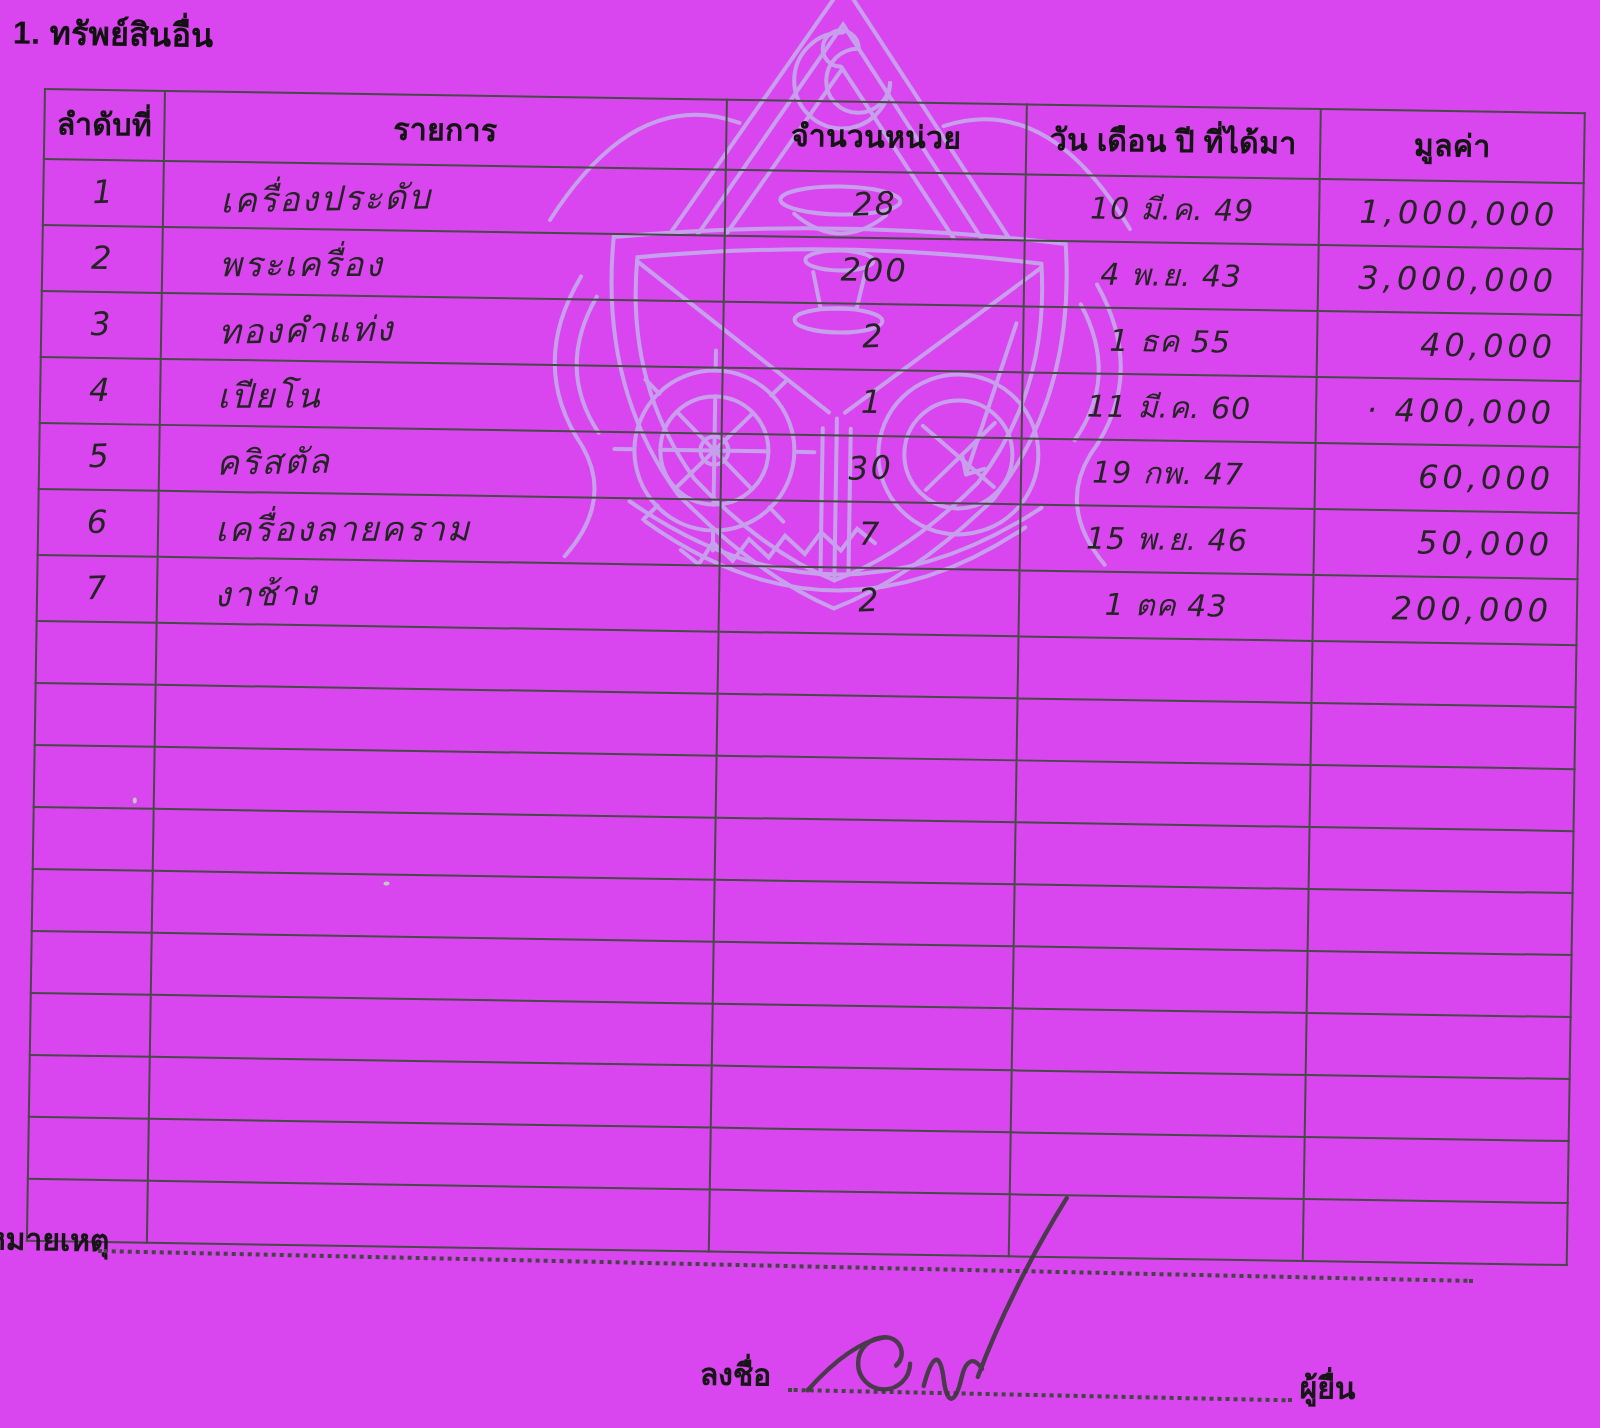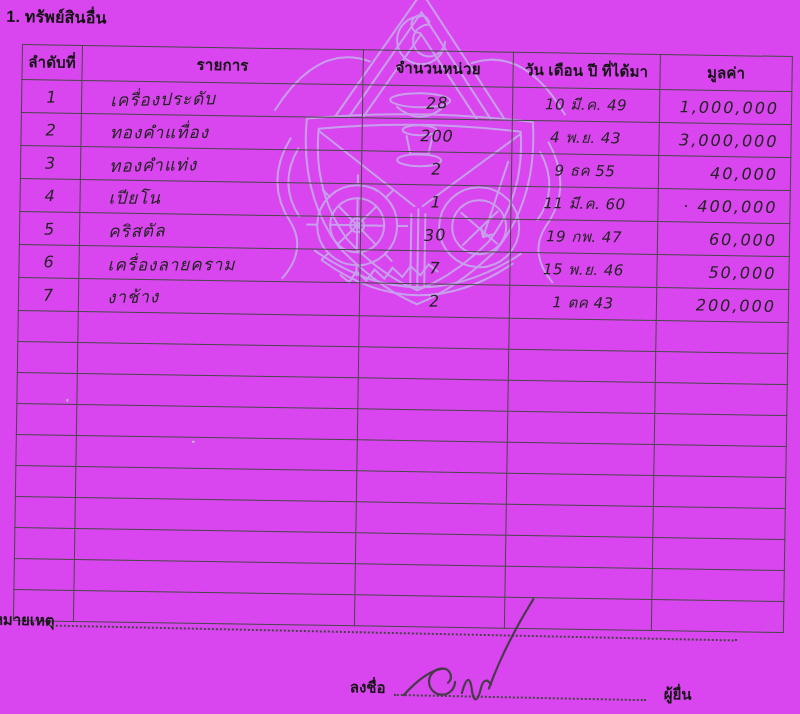--- a/index.html
+++ b/index.html
@@ -61,21 +61,21 @@
   .note-label{position:absolute;left:0;top:0;white-space:nowrap;}
   .note-dots{
     position:absolute;left:56px;top:-8px;width:688px;height:24px;
     border-bottom:2px dotted #454545;transform:rotate(0.35deg);transform-origin:left bottom;
   }
   .sign-label{position:absolute;left:360px;top:670px;z-index:1;font-size:15px;font-weight:600;white-space:nowrap;}
   .sign-dots{
     position:absolute;left:404px;top:662px;width:252px;height:26px;z-index:1;
     border-bottom:2px dotted #454545;transform:rotate(0.3deg);transform-origin:left bottom;
   }
-  .signer-label{position:absolute;left:674px;top:672px;z-index:1;font-size:15px;font-weight:600;white-space:nowrap;}
+  .signer-label{position:absolute;left:660px;top:672px;z-index:1;font-size:15px;font-weight:600;white-space:nowrap;}
   .signature{position:absolute;left:402px;top:583px;width:180px;height:122px;z-index:3;}
 
   .speck{position:absolute;border-radius:50%;background:#c4c4c4;z-index:0;}
 </style>
 </head>
 <body>
 
 <div class="paper">
   <div class="skew">
 
@@ -147,30 +147,30 @@
       <tbody id="rows">
           <tr class="body-row">
     <td class="c-idx"><span class="hw hw-num">1</span></td>
     <td class="c-item"><span class="hw hw-item">เครื่องประดับ</span></td>
     <td class="c-qty"><span class="hw hw-num">28</span></td>
     <td class="c-date"><span class="hw hw-date">10 มี.ค. 49</span></td>
     <td class="c-val"><span class="hw hw-val">1,000,000</span></td>
   </tr>
           <tr class="body-row">
     <td class="c-idx"><span class="hw hw-num">2</span></td>
-    <td class="c-item"><span class="hw hw-item">ทองคำแทื่อง</span></td>
+    <td class="c-item"><span class="hw hw-item">พระเครื่อง</span></td>
     <td class="c-qty"><span class="hw hw-num">200</span></td>
     <td class="c-date"><span class="hw hw-date">4 พ.ย. 43</span></td>
     <td class="c-val"><span class="hw hw-val">3,000,000</span></td>
   </tr>
           <tr class="body-row">
     <td class="c-idx"><span class="hw hw-num">3</span></td>
     <td class="c-item"><span class="hw hw-item">ทองคำแท่ง</span></td>
     <td class="c-qty"><span class="hw hw-num">2</span></td>
-    <td class="c-date"><span class="hw hw-date">9 ธค 55</span></td>
+    <td class="c-date"><span class="hw hw-date">1 ธค 55</span></td>
     <td class="c-val"><span class="hw hw-val">40,000</span></td>
   </tr>
           <tr class="body-row">
     <td class="c-idx"><span class="hw hw-num">4</span></td>
     <td class="c-item"><span class="hw hw-item">เปียโน</span></td>
     <td class="c-qty"><span class="hw hw-num">1</span></td>
     <td class="c-date"><span class="hw hw-date">11 มี.ค. 60</span></td>
     <td class="c-val"><span class="hw hw-val">· 400,000</span></td>
   </tr>
           <tr class="body-row">

